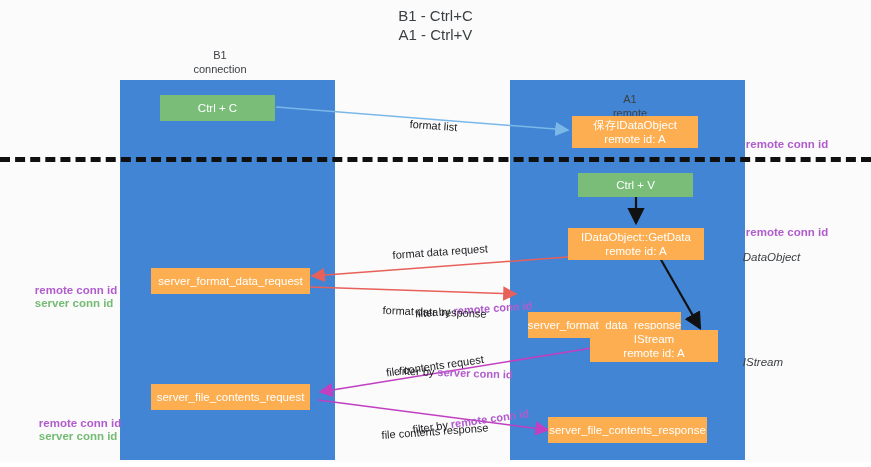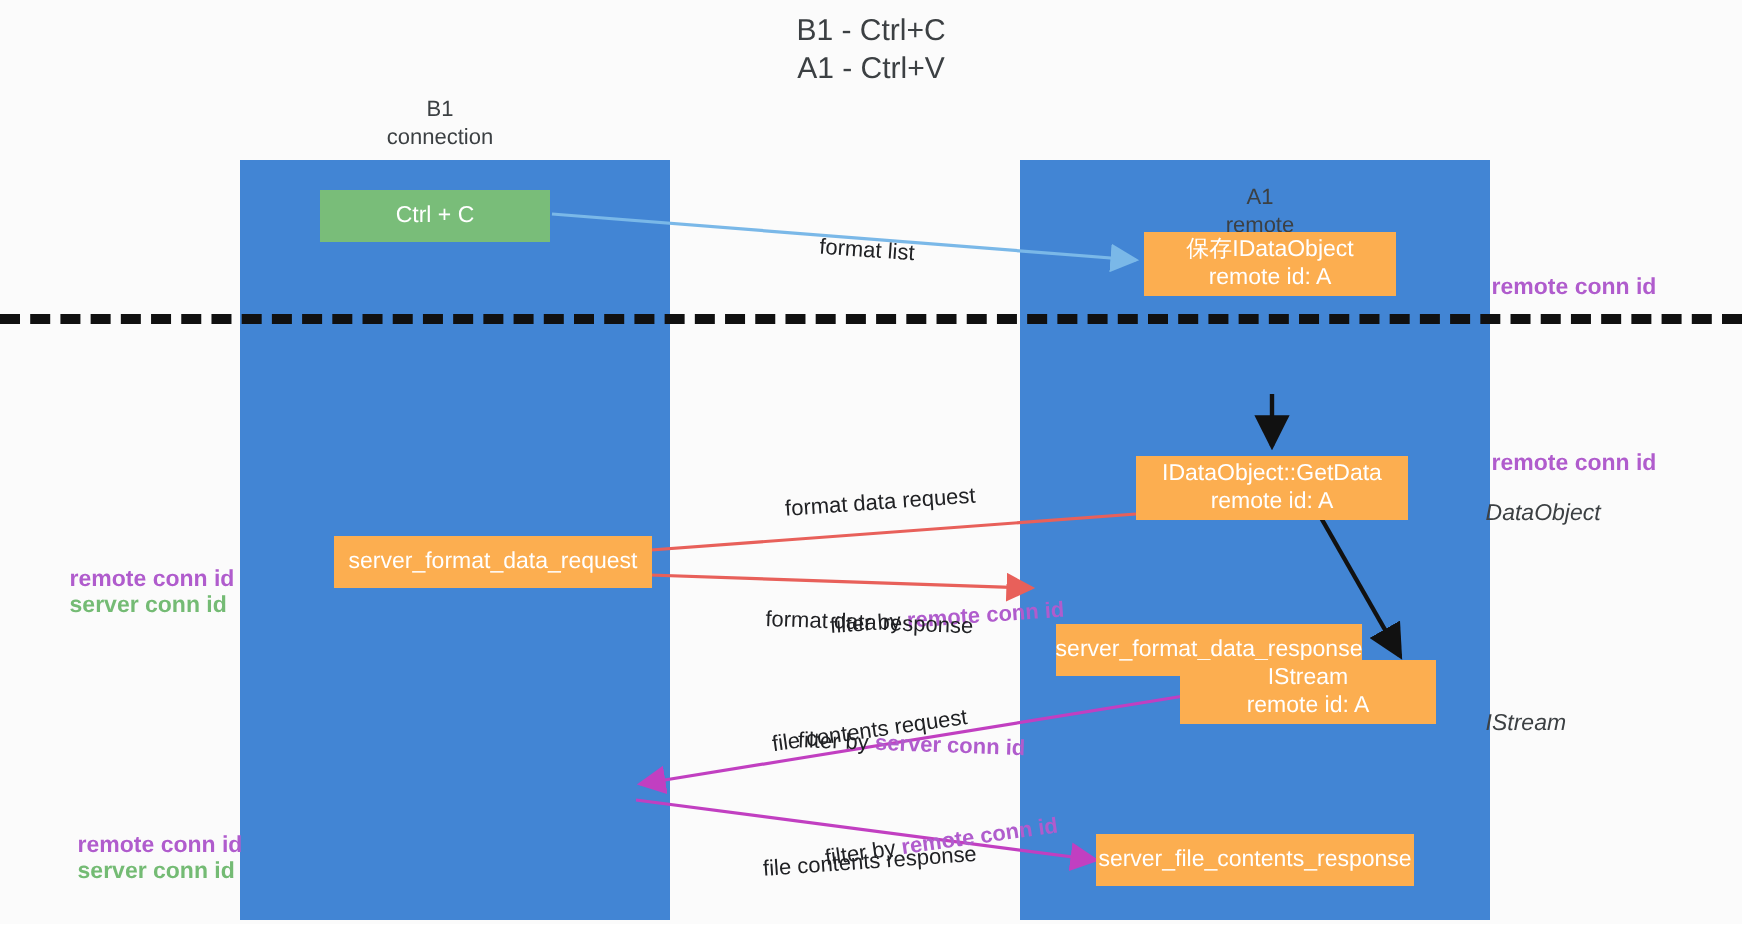--- a/index.html
+++ b/index.html
@@ -151,39 +151,45 @@
 
   <div class="abs node green" style="left:160px; top:95px; width:115px; height:26px;">
     <span>Ctrl + C</span>
   </div>
 
   <div class="abs node orange" style="left:572px; top:116px; width:126px; height:32px;">
     <span>保存IDataObject</span>
     <span>remote id: A</span>
   </div>
 
+  <div class="abs node green" style="left:578px; top:173px; width:115px; height:24px;">
+    <span>Ctrl + V</span>
+  </div>
 
   <div class="abs node orange" style="left:568px; top:228px; width:136px; height:32px;">
     <span>IDataObject::GetData</span>
     <span>remote id: A</span>
   </div>
 
-  <div class="abs node orange" style="left:151px; top:268px; width:159px; height:26px;margin-left:16px;">
+  <div class="abs node orange" style="left:151px; top:268px; width:159px; height:26px;">
     <span>server_format_data_request</span>
   </div>
 
   <div class="abs node orange" style="left:528px; top:280px; width:153px; height:26px;margin-top:32px;">
     <span>server_format_data_response</span>
   </div>
 
   <div class="abs node orange" style="left:590px; top:330px; width:128px; height:32px;">
     <span>IStream</span>
     <span>remote id: A</span>
   </div>
 
+  <div class="abs node orange" style="left:151px; top:384px; width:159px; height:26px;">
+    <span>server_file_contents_request</span>
+  </div>
 
   <div class="abs node orange" style="left:548px; top:417px; width:159px; height:26px;">
     <span>server_file_contents_response</span>
   </div>
 
   <div class="abs edge-label" style="left:399px; top:101px; transform:rotate(4deg); transform-origin:left top;">
     <span>format list</span>
   </div>
 
   <div class="abs edge-label" style="left:390px; top:218px; transform:rotate(-4deg); transform-origin:left top;">

